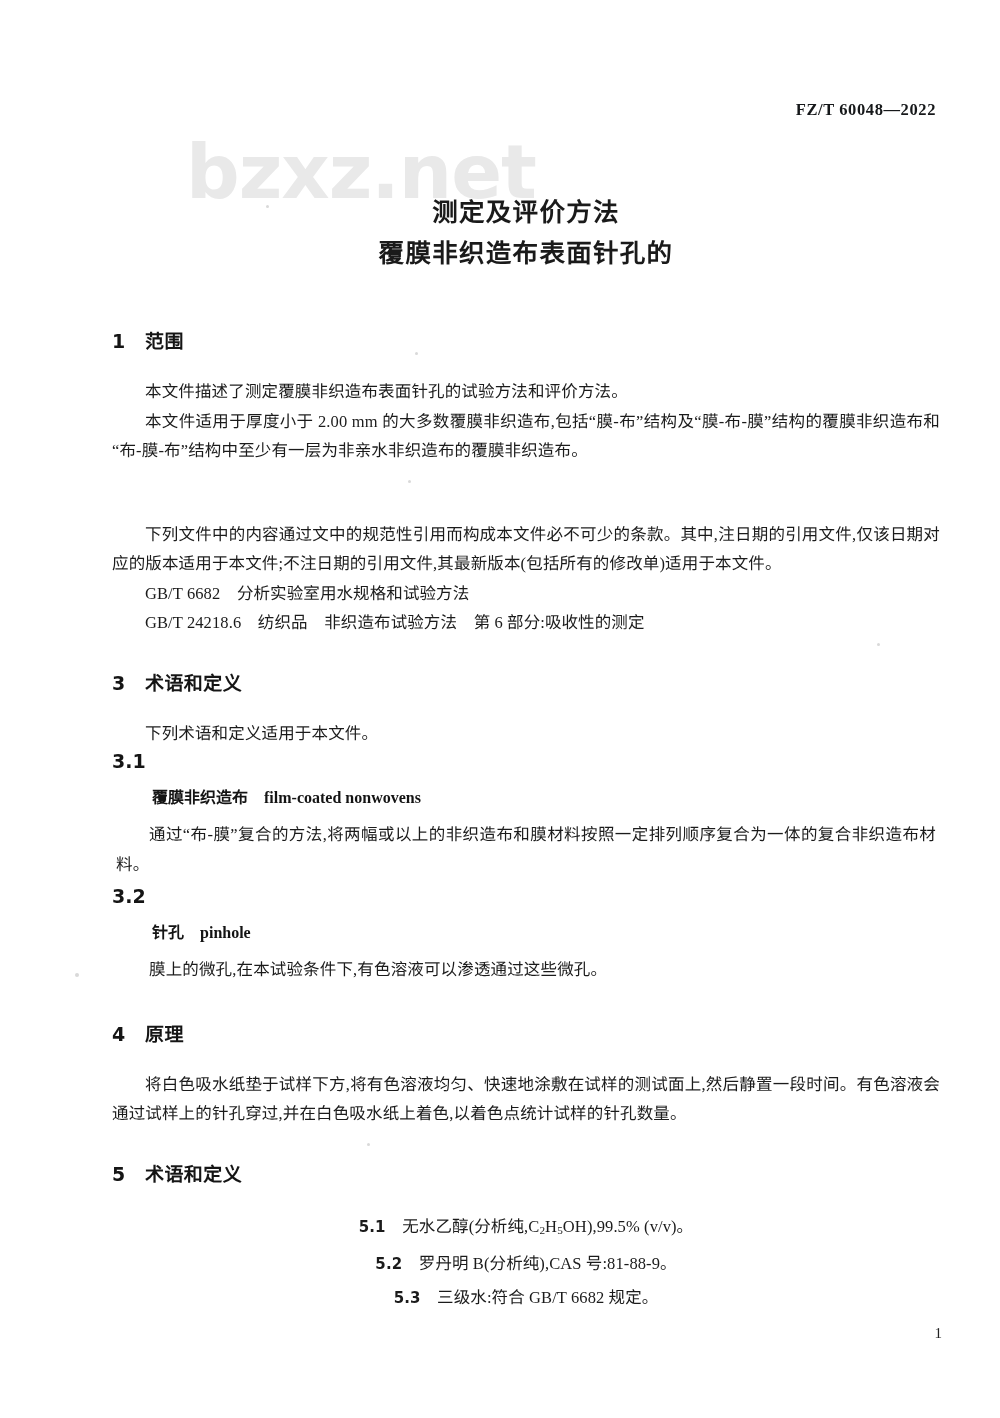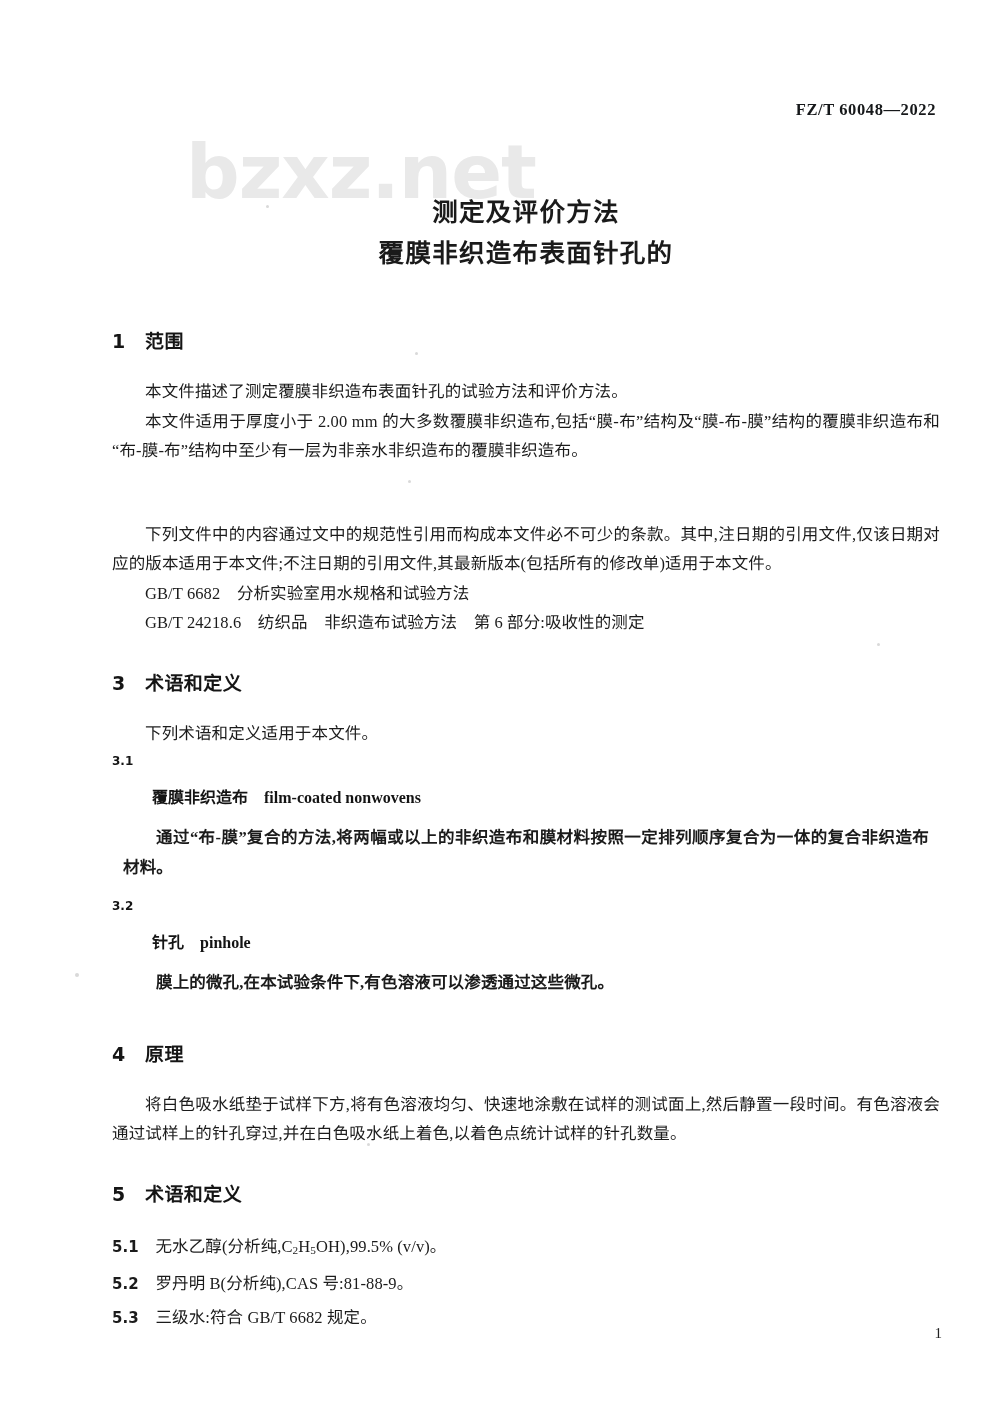--- a/index.html
+++ b/index.html
@@ -104,21 +104,21 @@
     line-height: 29.5px;
     margin: 0;
     padding-left: 2em;
     white-space: pre;
     letter-spacing: 0.1px;
   }
 
   
   .term-num {
     font-family: "DejaVu Sans", "Liberation Sans", sans-serif;
-    font-size: 12px;
+    font-size: 19px;
     font-weight: bold;
     line-height: 27px;
     margin: 0;
     color: #151515;
   }
   .term-name {
     padding-left: 2em;
     font-family: "DejaVu Sans", "Liberation Sans", sans-serif;
     font-weight: bold;
     font-size: 16px;
@@ -127,35 +127,35 @@
     white-space: pre;
     color: #141414;
   }
   .term-name .en {
     font-family: "Liberation Serif", serif;
     font-weight: bold;
   }
   .term-def {
     font-size: 16.5px;
     line-height: 29.5px;
-    margin: 11px;
+    margin: 4px;
     text-align: justify;
     text-justify: inter-ideograph;
     text-indent: 0;
     letter-spacing: 0.15px;
-    font-weight: bold;
   }
 
   
   .item-line {
     font-size: 16.5px;
     line-height: 33px;
     margin: 0;
     letter-spacing: 0.1px;
     white-space: pre;
+    text-align: center;
   }
   .item-line .inum {
     font-family: "DejaVu Sans", "Liberation Sans", sans-serif;
     font-weight: bold;
     font-size: 15px;
   }
   sub {
     font-size: 0.68em;
     vertical-align: -0.22em;
   }

